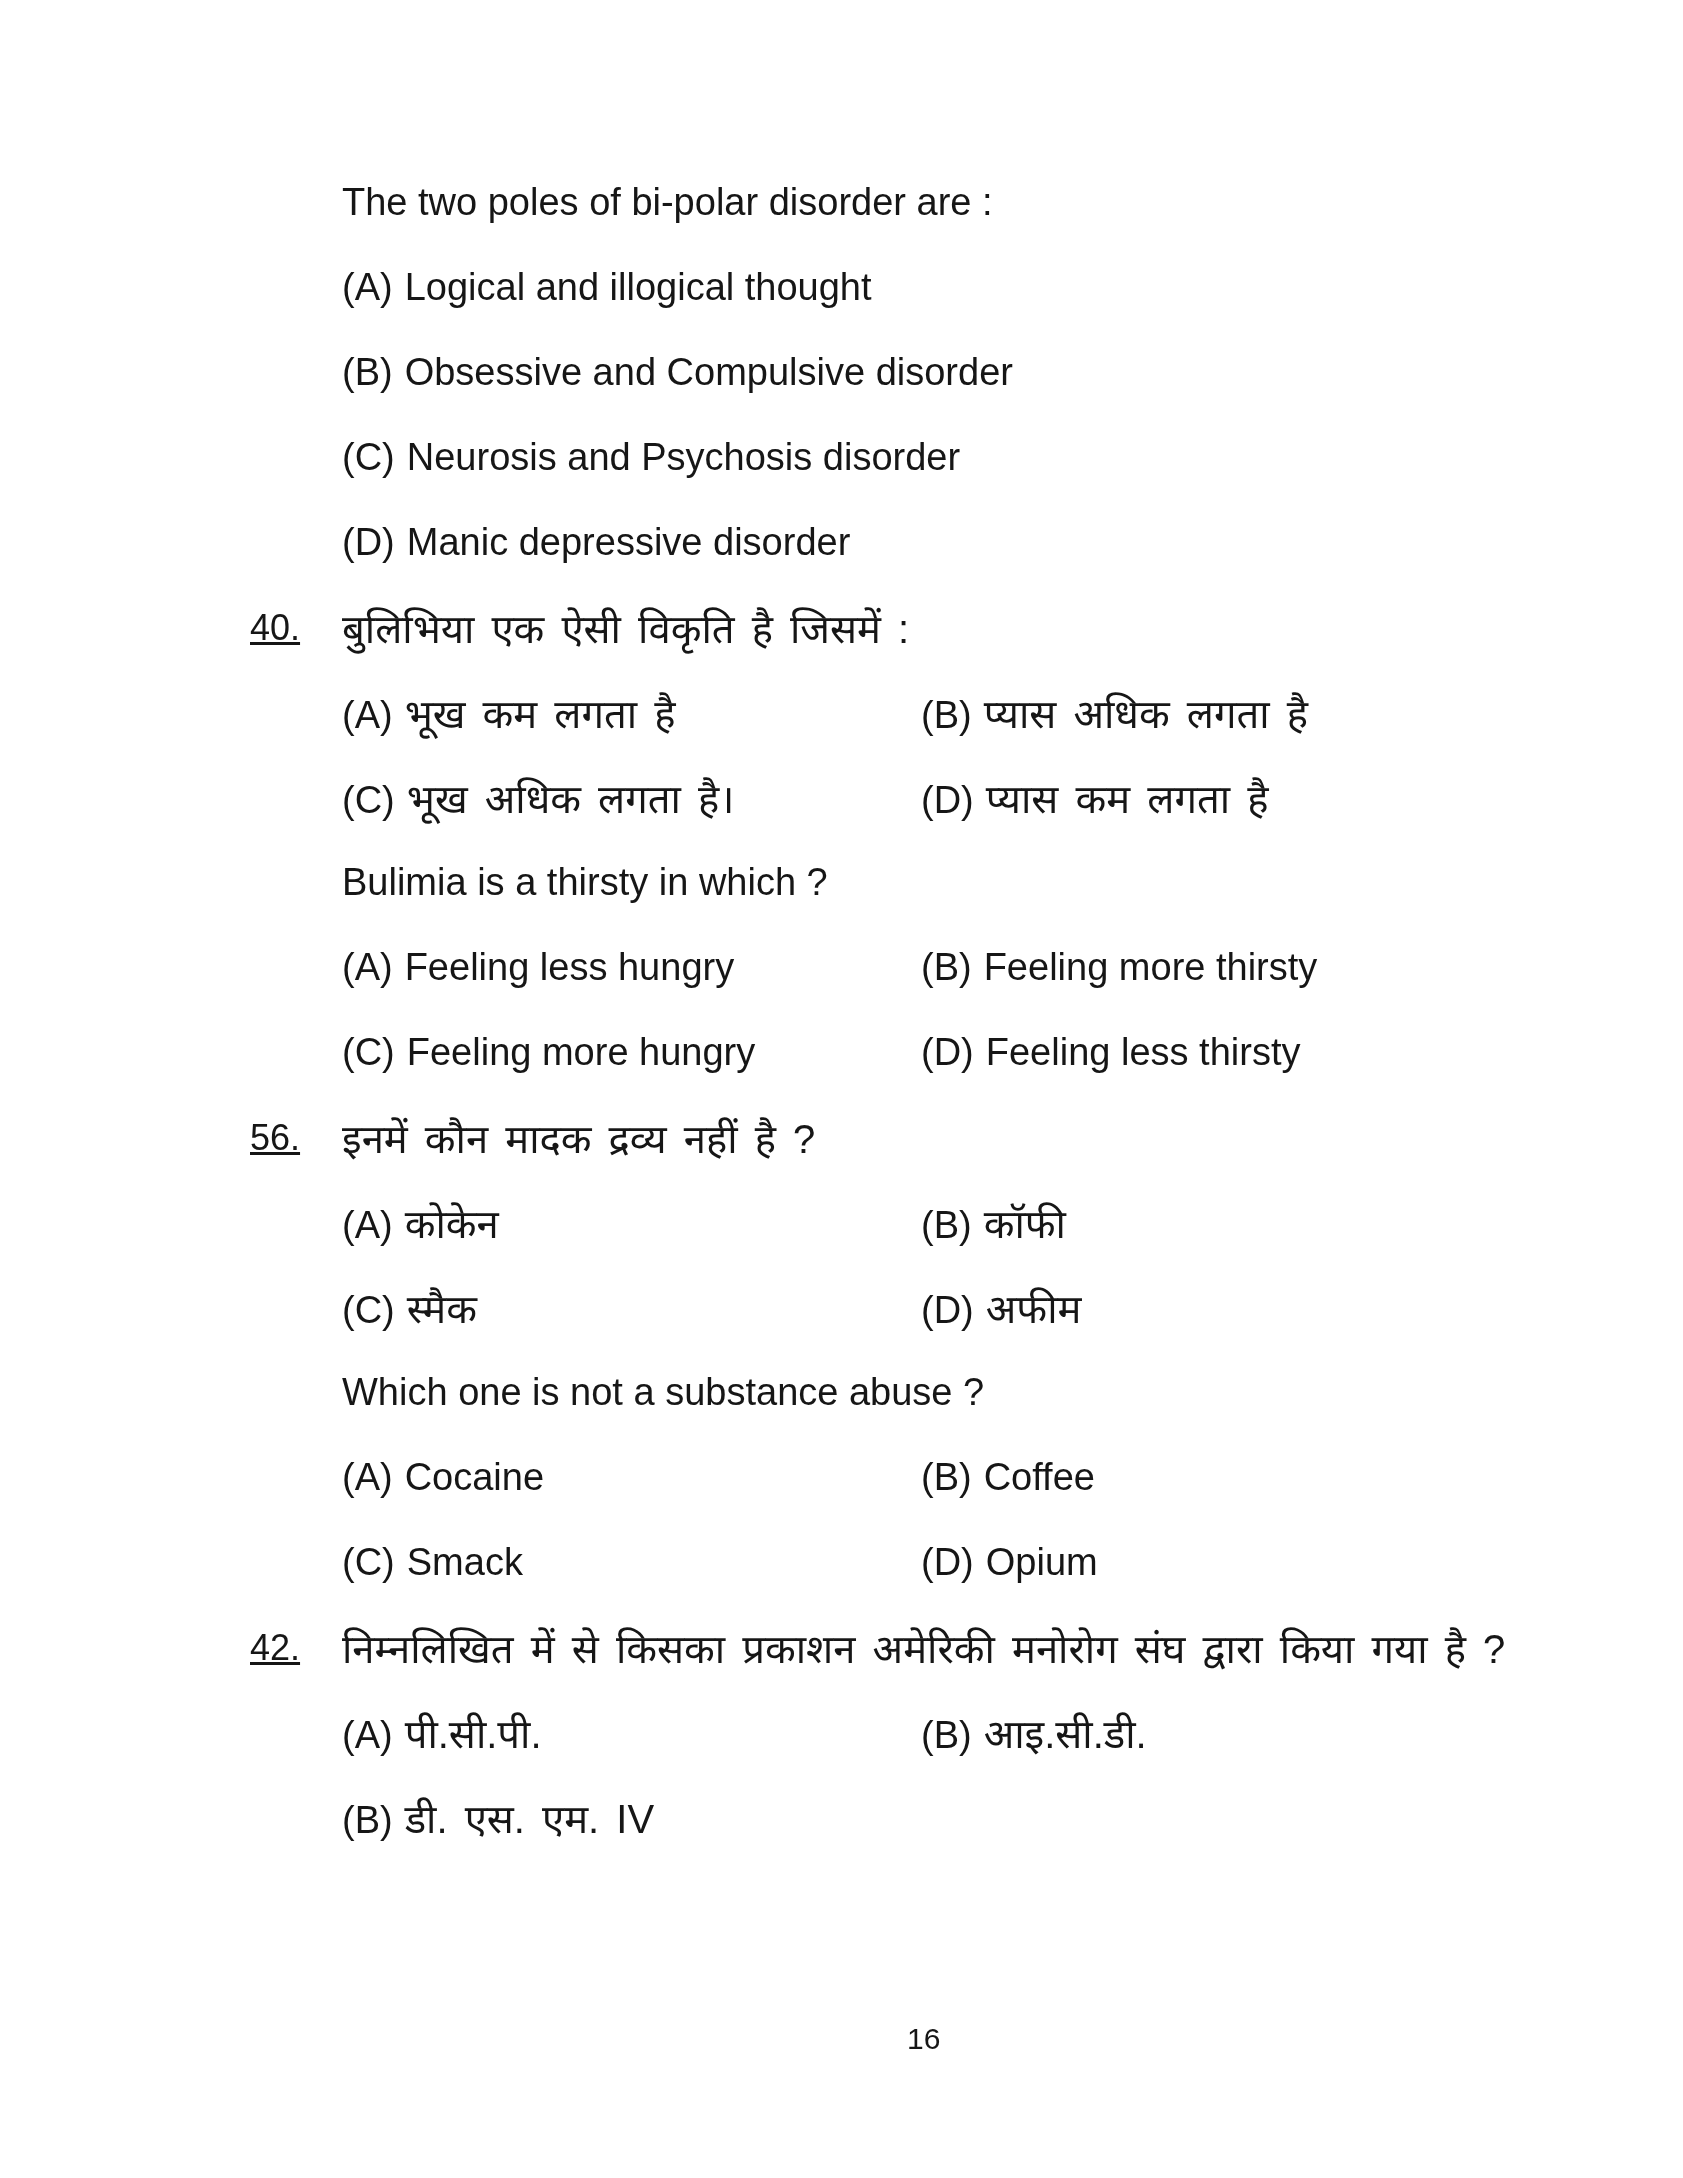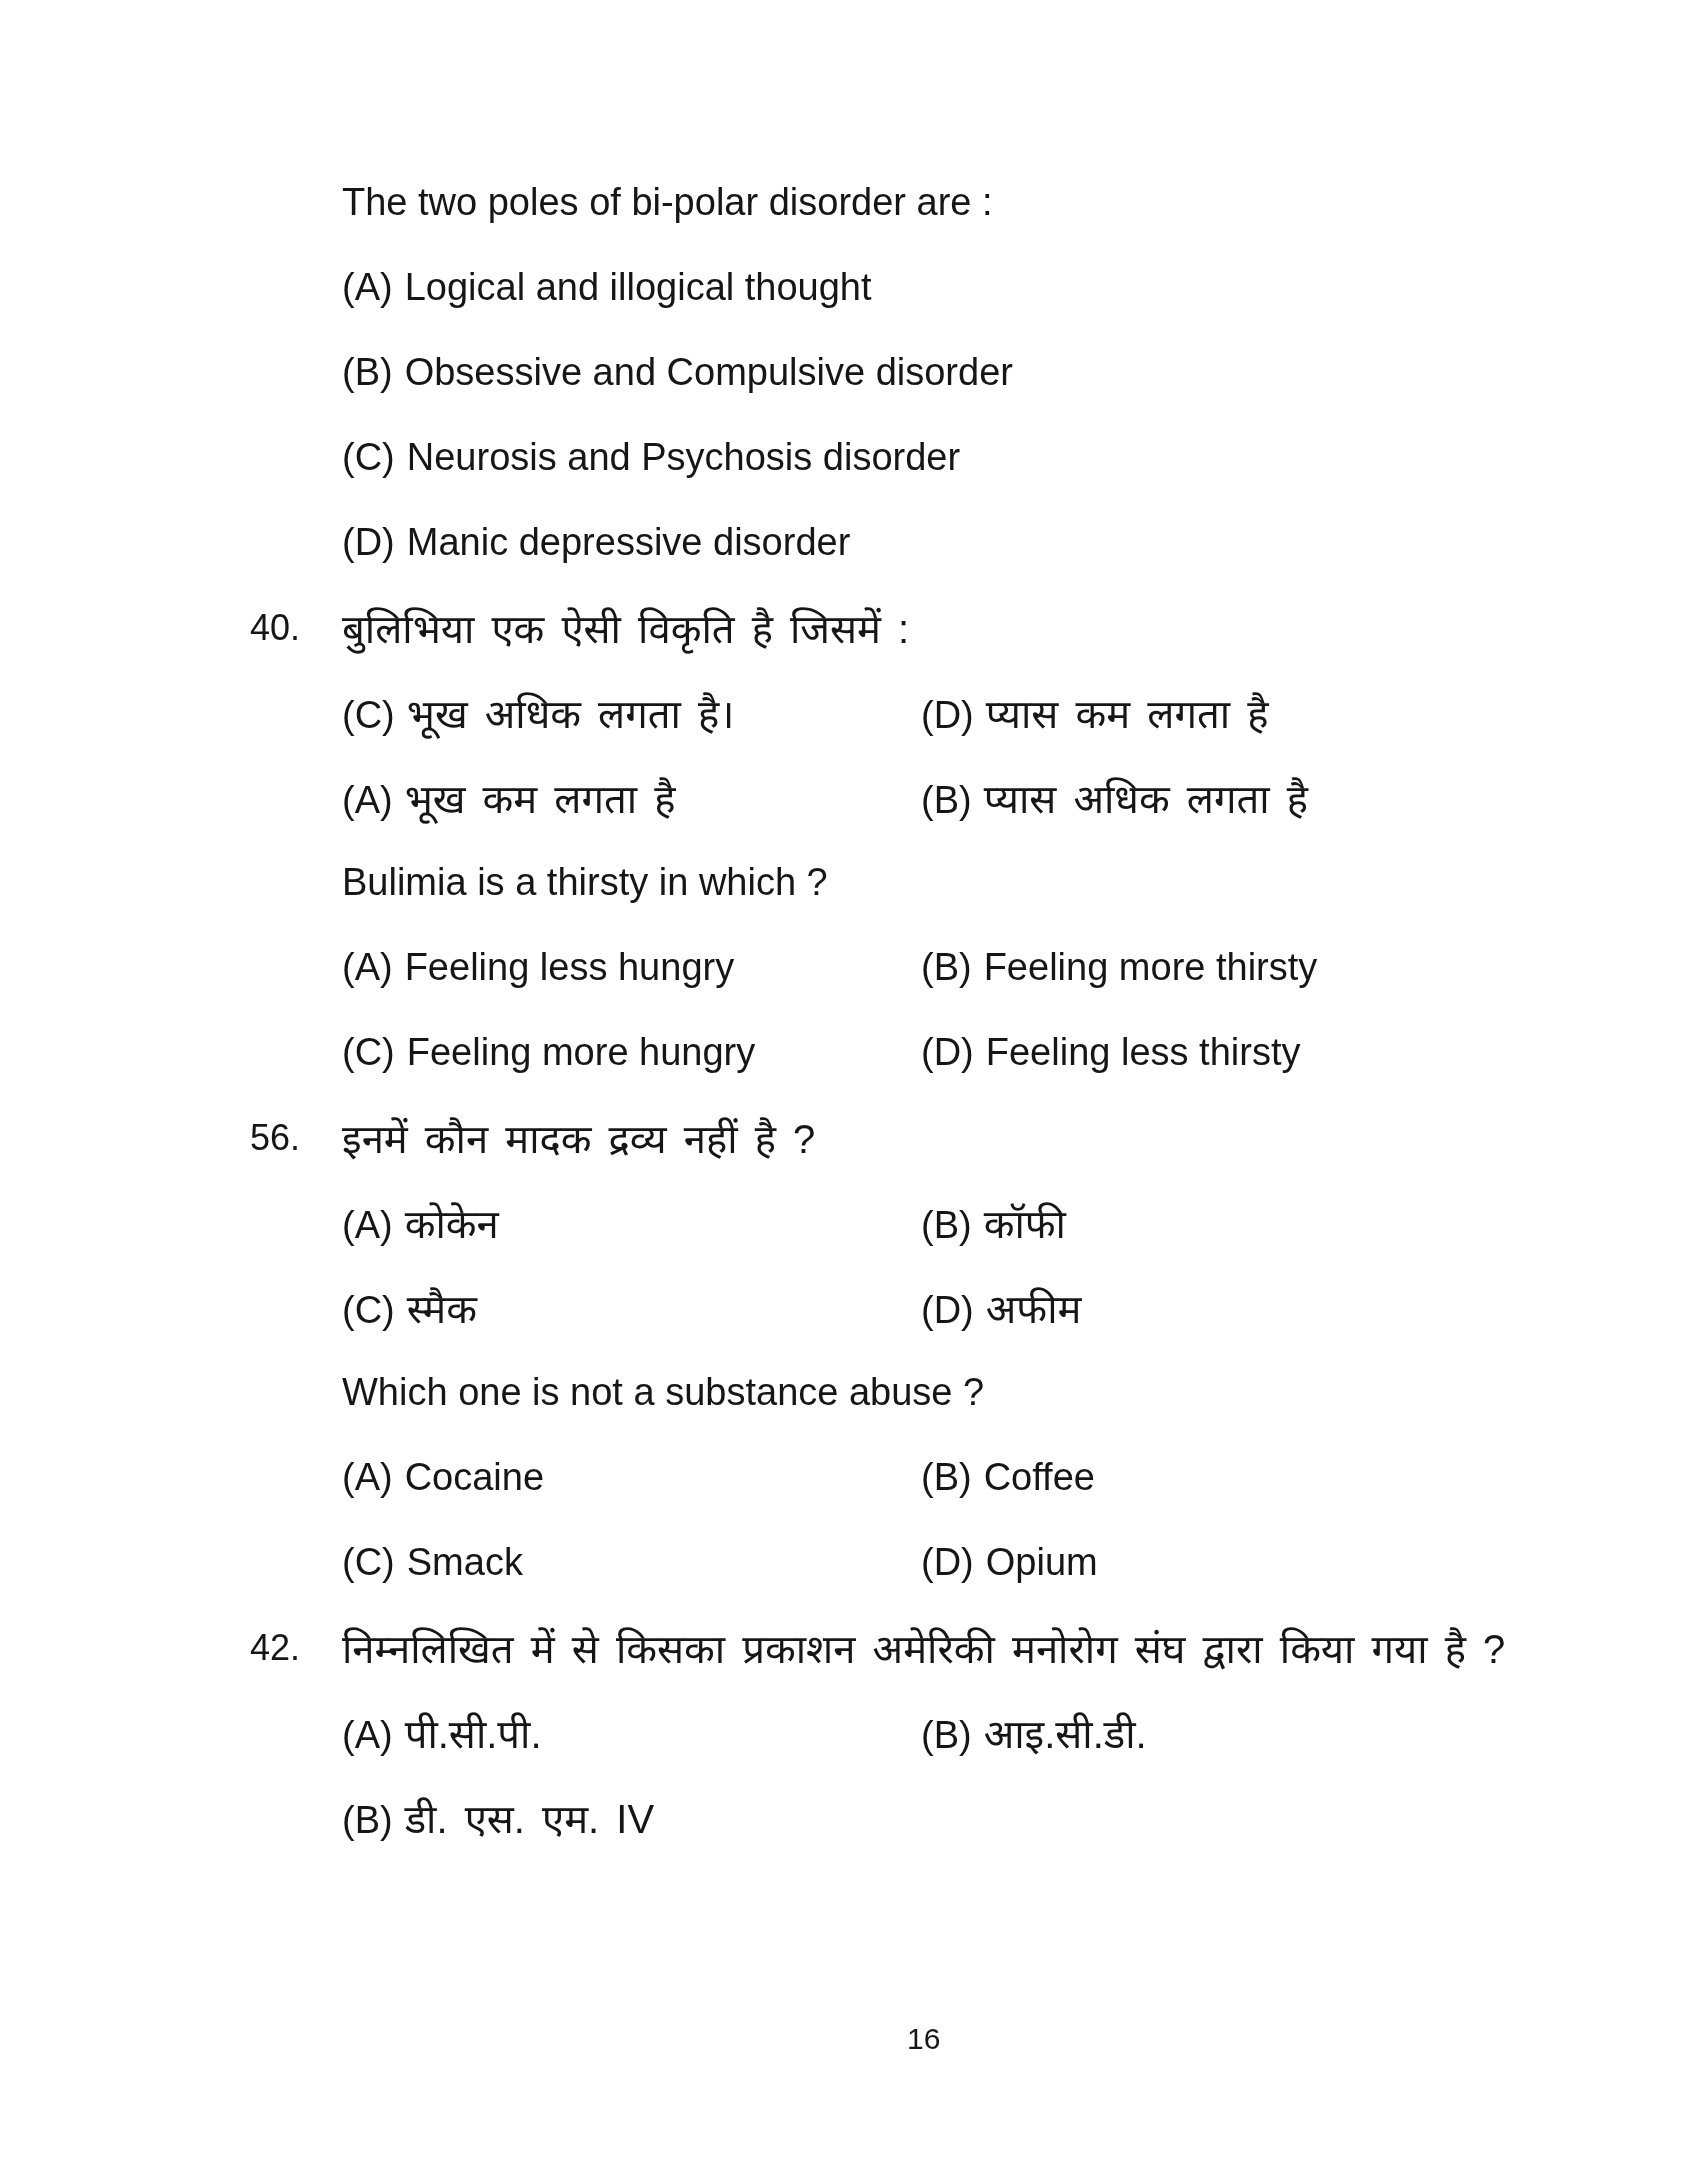--- a/index.html
+++ b/index.html
@@ -21,20 +21,21 @@
     padding-left:342px;
     box-sizing:border-box;
     white-space:nowrap;
   }
   .qnum {
     position:absolute;
     left:250px;
     top:50%;
     transform:translateY(-50%);
     font-size:36px;
+    text-decoration:underline;
   }
   .cell-a { width:579px; flex:0 0 579px; }
   .cell-b { flex:1; }
   .opt-label { margin-right:12px; }
   .hi { font-size:40px; word-spacing:6px; }
   .page-num {
     position:absolute;
     top:2022px;
     left:859px;
     font-size:30px;
@@ -67,32 +68,32 @@
       <span class="opt-label">(D)</span>
         <span>Manic depressive disorder</span>
     </div>
 
     <div class="row">
       <span class="qnum">40.</span>
       <span class="hi">बुलिभिया एक ऐसी विकृति है जिसमें :</span>
     </div>
     <div class="row">
       <div class="cell-a">
+        <span class="opt-label">(A)</span><span class="hi">भूख कम लगता है</span>
+      </div>
+      <div class="cell-b">
+        <span class="opt-label">(B)</span><span class="hi">प्यास अधिक लगता है</span>
+      </div>
+    </div>
+    <div class="row">
+      <div class="cell-a">
         <span class="opt-label">(C)</span><span class="hi">भूख अधिक लगता है।</span>
       </div>
       <div class="cell-b">
         <span class="opt-label">(D)</span><span class="hi">प्यास कम लगता है</span>
-      </div>
-    </div>
-    <div class="row">
-      <div class="cell-a">
-        <span class="opt-label">(A)</span><span class="hi">भूख कम लगता है</span>
-      </div>
-      <div class="cell-b">
-        <span class="opt-label">(B)</span><span class="hi">प्यास अधिक लगता है</span>
       </div>
     </div>
 
     <div class="row">
       <span>Bulimia is a thirsty in which ?</span>
     </div>
     <div class="row">
       <div class="cell-a">
         <span class="opt-label">(A)</span><span>Feeling less hungry</span>
       </div>

